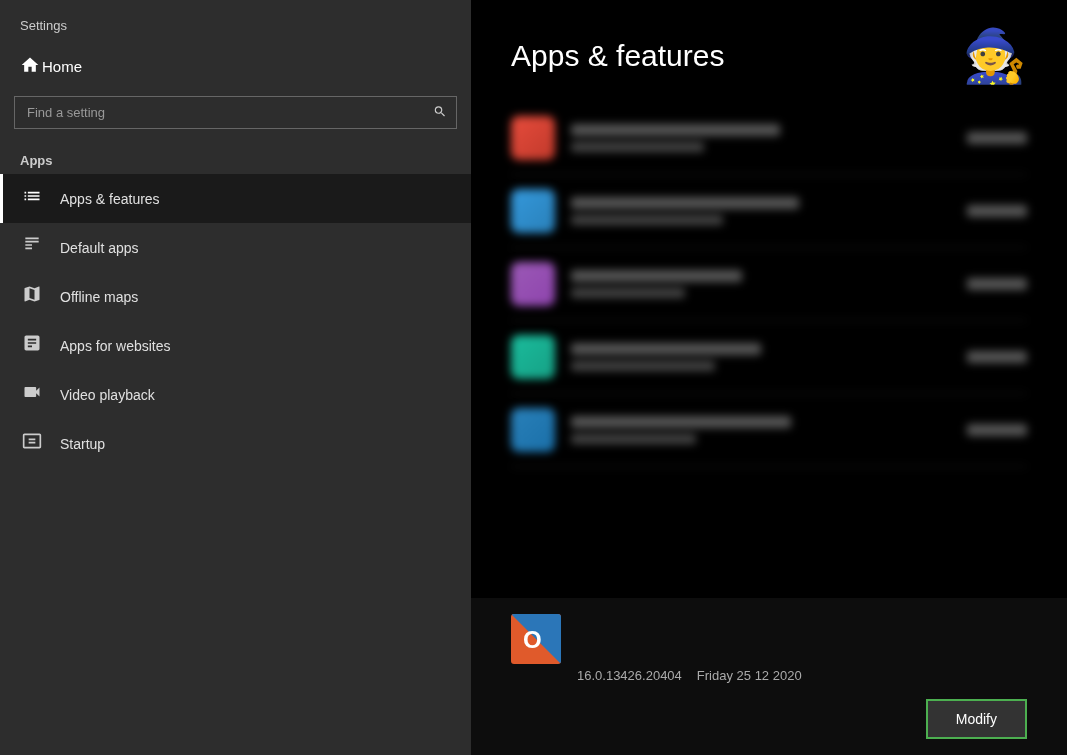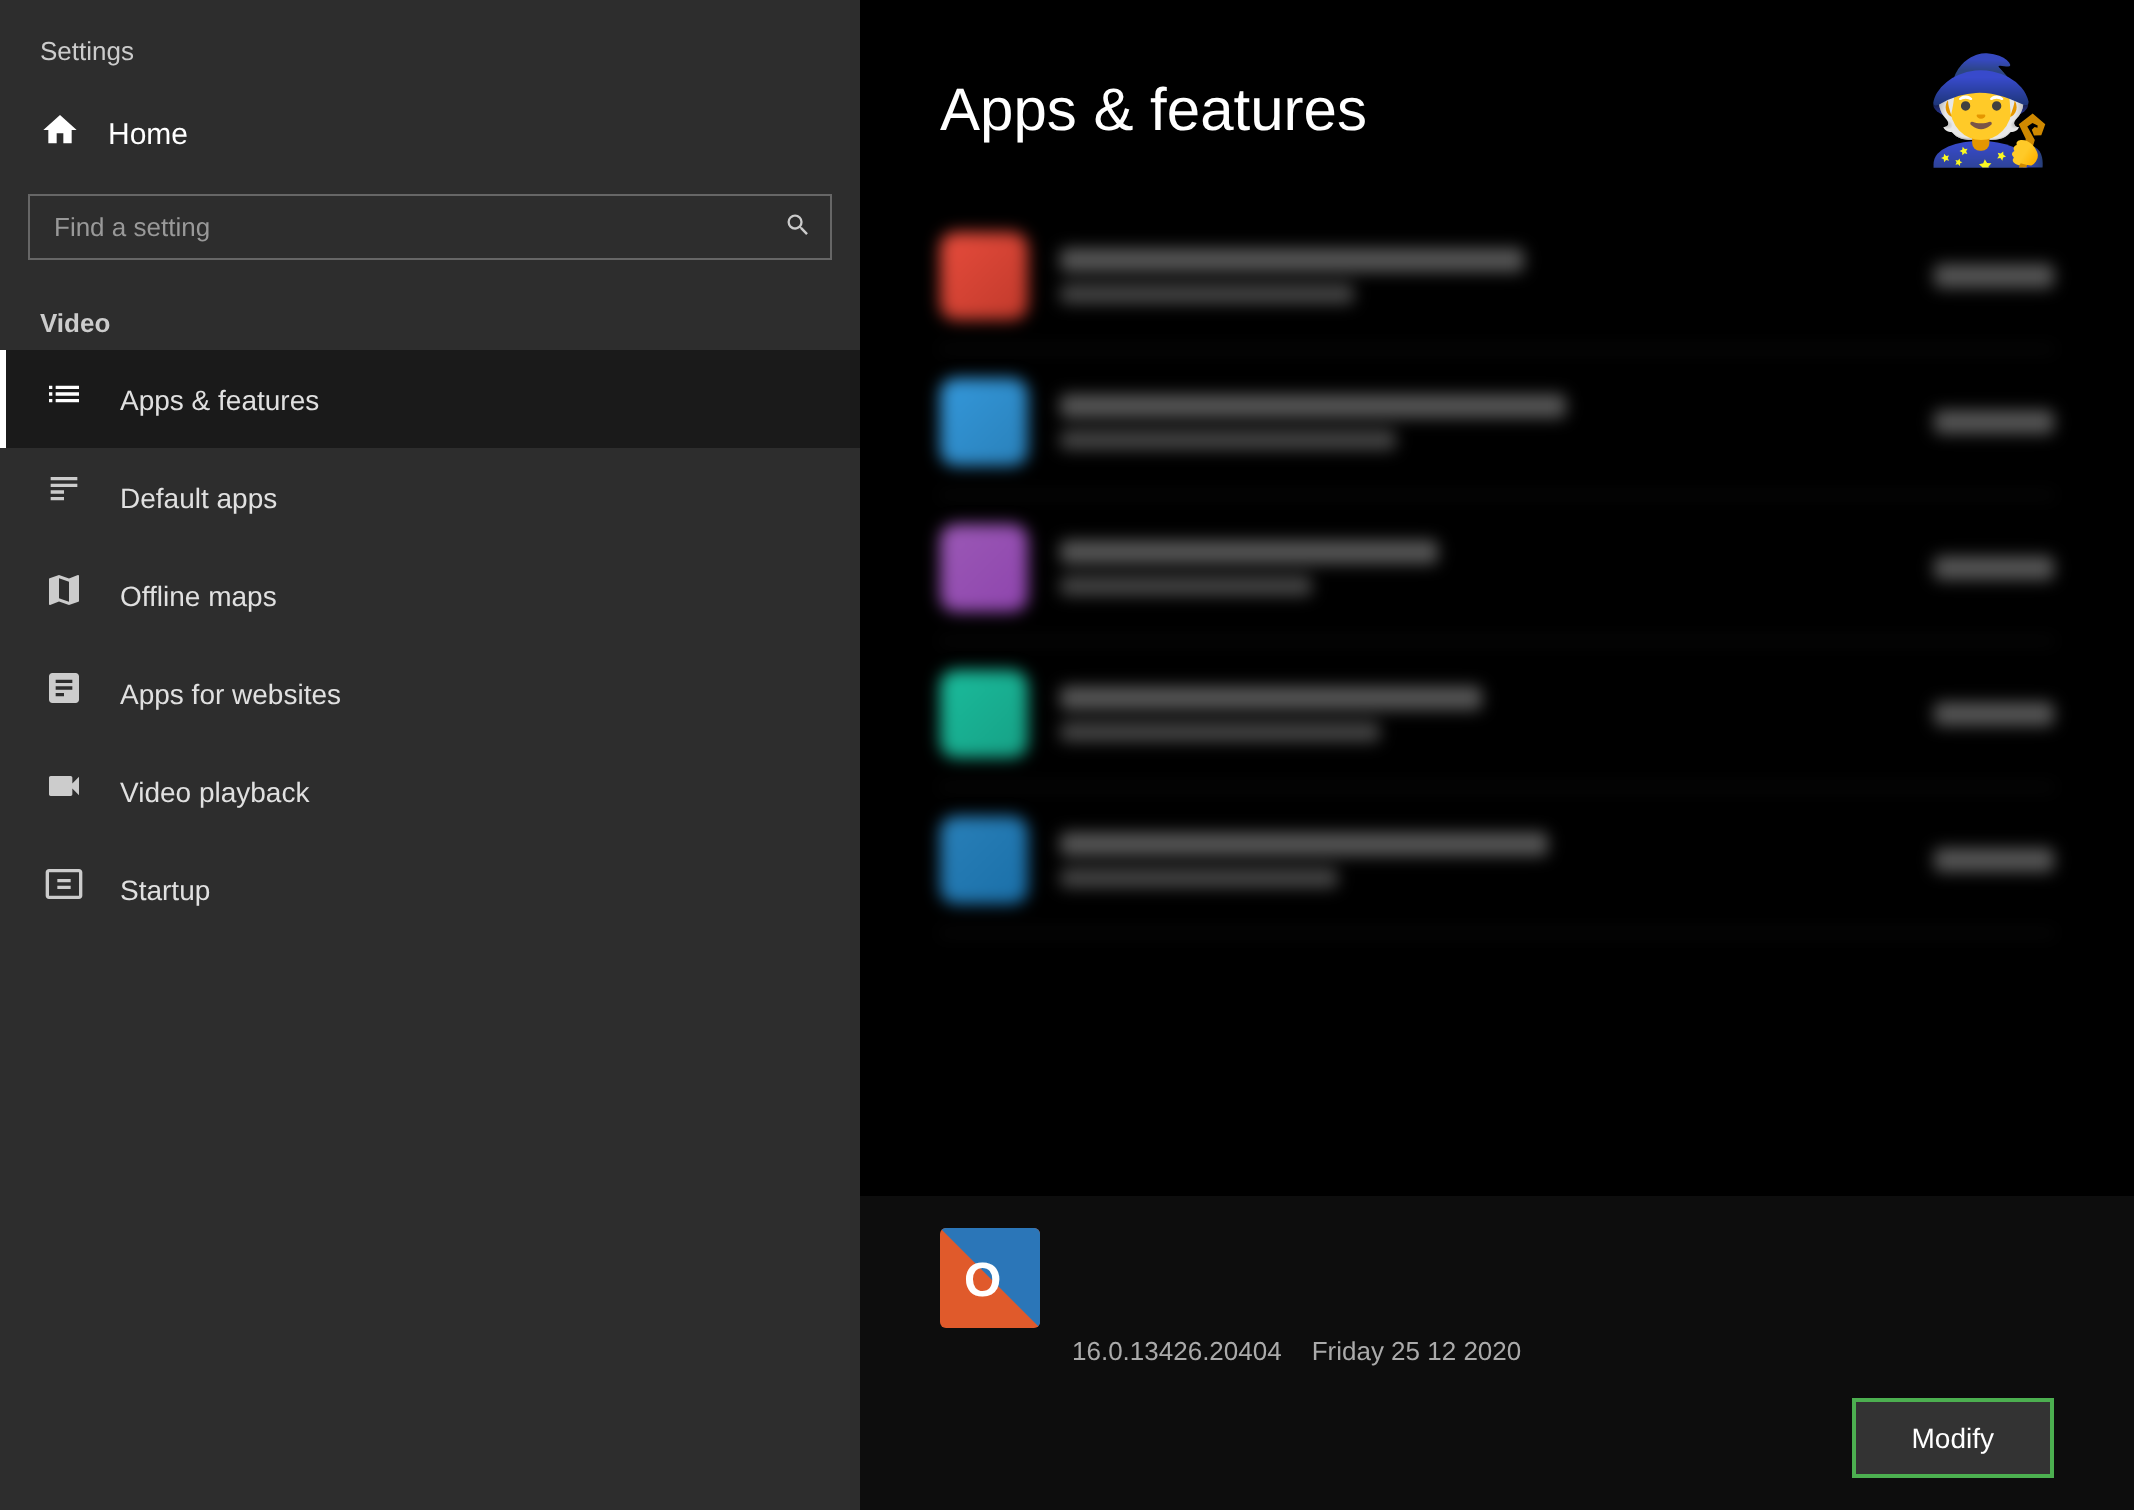--- a/index.html
+++ b/index.html
@@ -8,40 +8,40 @@
       height: 755px;
       background: #1a1a1a;
       font-family: 'Segoe UI', sans-serif;
       display: flex;
       overflow: hidden;
       color: #fff;
     }
 
     
     .sidebar {
-      width: 430px;
+      width: 471px;
       background: #2d2d2d;
       display: flex;
       flex-direction: column;
       flex-shrink: 0;
     }
 
     .sidebar-title {
       padding: 18px 20px 10px 20px;
       font-size: 13px;
       color: #ccc;
       font-weight: 400;
     }
 
     .sidebar-home {
       display: flex;
       align-items: center;
       padding: 12px 20px;
       cursor: pointer;
-      gap: 14px;
+      gap: 2px;
       font-size: 15px;
       color: #fff;
     }
 
     .search-box {
       margin: 6px 14px 14px 14px;
       position: relative;
     }
     .search-box input {
       width: 100%;
@@ -264,21 +264,21 @@
 
   <div class="search-box">
     <input type="text" placeholder="Find a setting" style="">
     <span class="search-icon-wrap">
       <svg width="14" height="14" viewBox="0 0 24 24" fill="#ccc">
         <path d="M15.5 14h-.79l-.28-.27A6.471 6.471 0 0 0 16 9.5 6.5 6.5 0 1 0 9.5 16c1.61 0 3.09-.59 4.23-1.57l.27.28v.79l5 4.99L20.49 19l-4.99-5zm-6 0C7.01 14 5 11.99 5 9.5S7.01 5 9.5 5 14 7.01 14 9.5 11.99 14 9.5 14z"></path>
       </svg>
     </span>
   </div>
 
-  <div class="section-label">Video</div>
+  <div class="section-label">Apps</div>
 
   <div class="nav-item active">
     <span class="nav-icon">
       <svg width="20" height="20" viewBox="0 0 24 24" fill="white">
         <path d="M3 13h2v-2H3v2zm0 4h2v-2H3v2zm0-8h2V7H3v2zm4 4h14v-2H7v2zm0 4h14v-2H7v2zM7 7v2h14V7H7z"></path>
       </svg>
     </span>
     <span>Apps &amp; features</span>
   </div>
 

